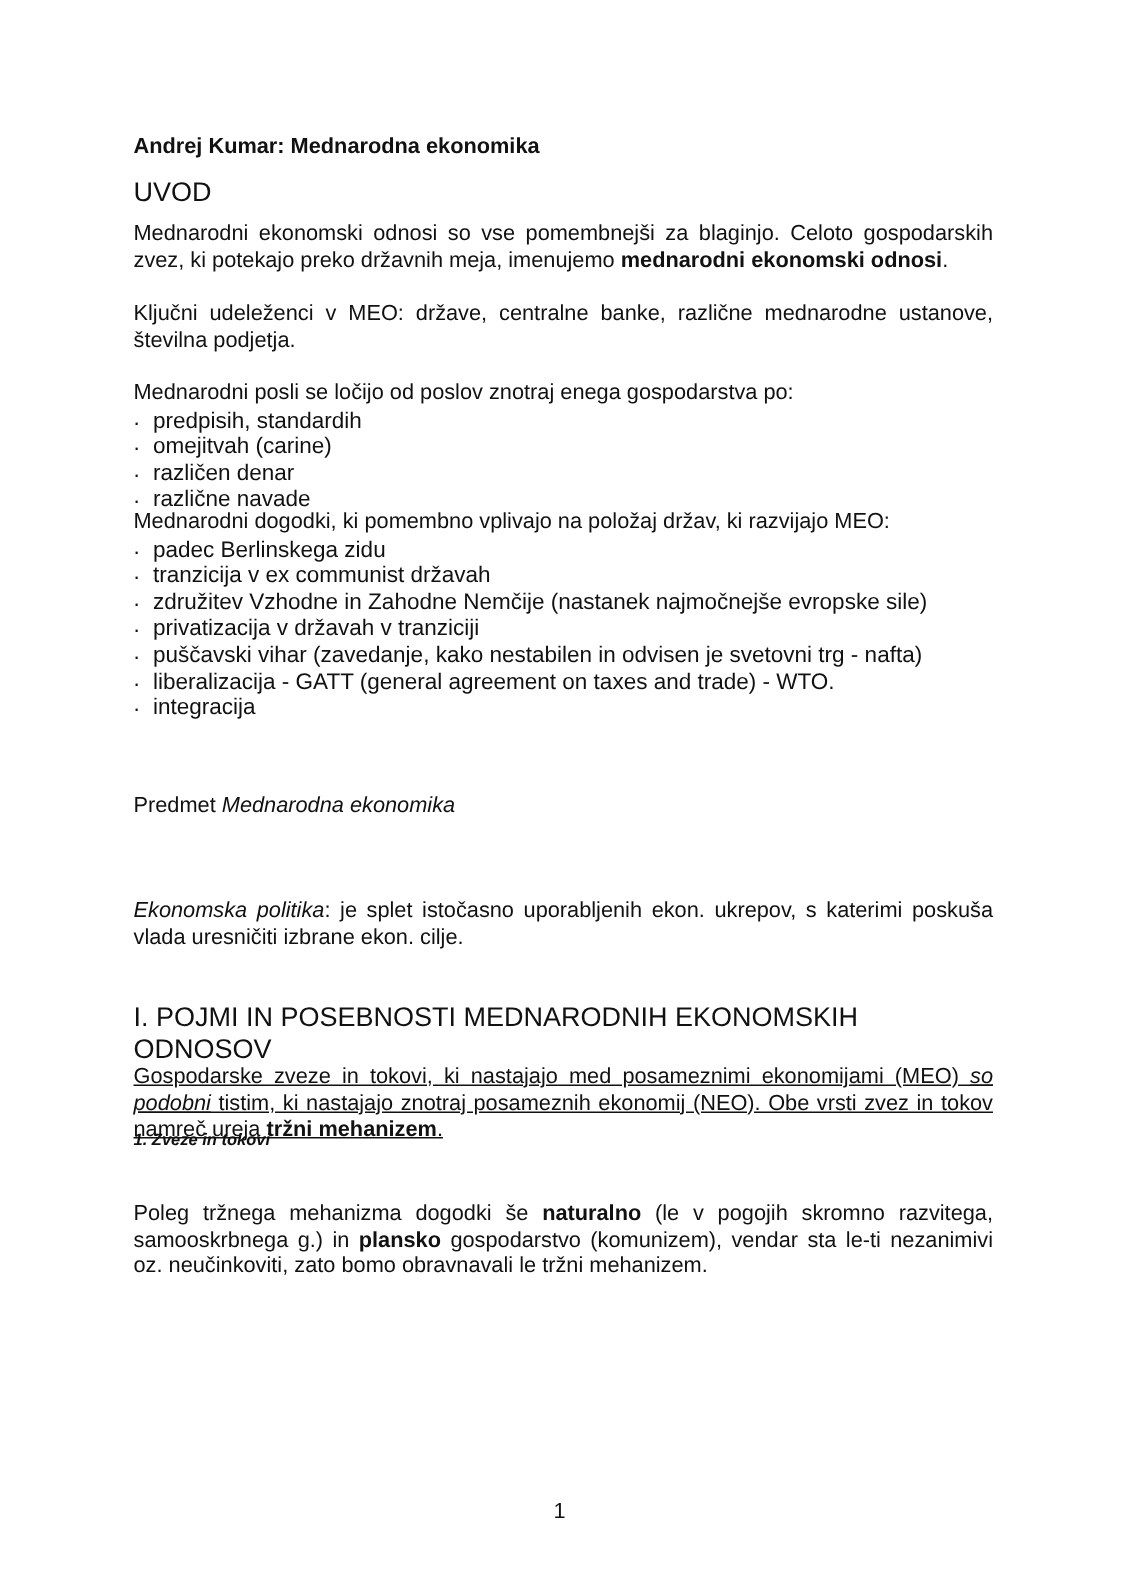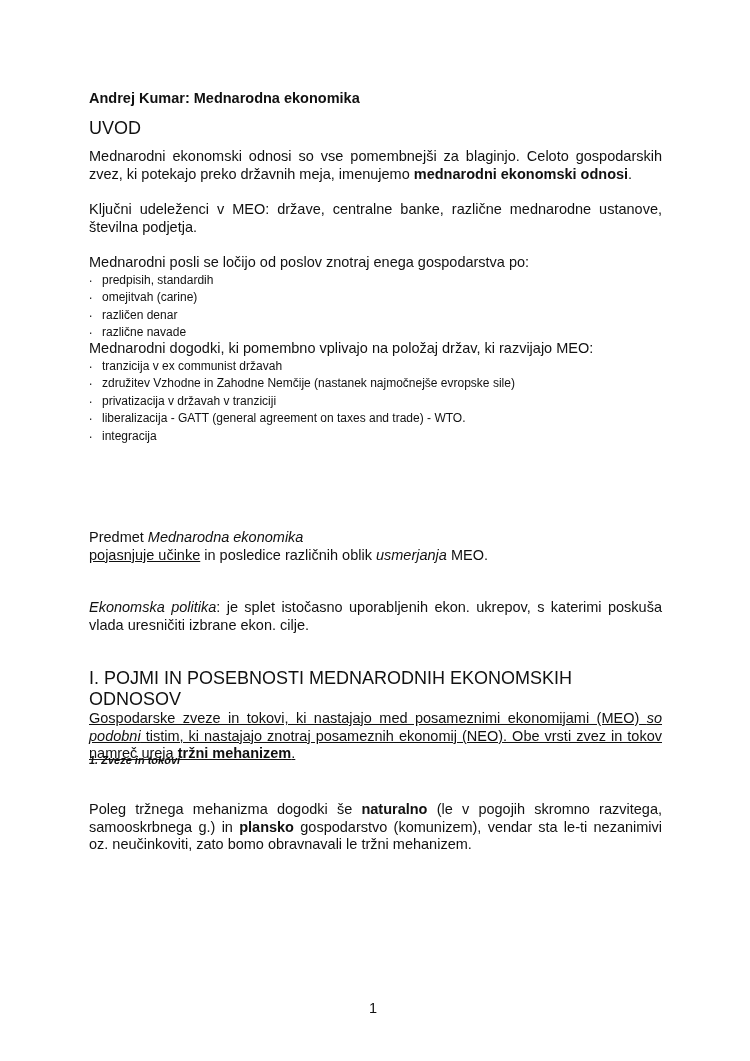--- a/index.html
+++ b/index.html
@@ -5,21 +5,21 @@
   html, body { margin: 0; padding: 0; background: #ffffff; }
   body {
     width: 750px; height: 1061px; position: relative; overflow: hidden;
     font-family: "Liberation Sans", sans-serif; color: #111111;
   }
   .page { position: absolute; left: 89px; top: 0; width: 573px; }
   .doc-title { position: absolute; top: 90px; left: 0; font-size: 14.5px; font-weight: bold; }
   .h1 { font-size: 18px; font-weight: normal; }
   .p { font-size: 14.5px; line-height: 17.6px; text-align: justify; }
   ul.dots { list-style: none; margin: 0; padding: 0; }
-  ul.dots li { font-size: 12px; line-height: 17.6px; position: relative; padding-left: 13px; }
+  ul.dots li { font-size: 15px; line-height: 17.6px; position: relative; padding-left: 13px; }
   ul.dots li::before { content: "."; position: absolute; left: 0; top: -2px; }
   .abs { position: absolute; left: 0; width: 573px; }
   .u { text-decoration: underline; }
   .i { font-style: italic; }
   .b { font-weight: bold; margin-top: 25px; }
   .page-number { position: absolute; top: 1000px; left: 369px; font-size: 14.5px; }
 </style>
 </head>
 <body>
 
@@ -41,34 +41,33 @@
       <li>predpisih, standardih</li>
       <li>omejitvah (carine)</li>
       <li>različen denar</li>
       <li>različne navade</li>
     </ul>
   </div>
 
   <div class="abs" style="top:340px;">
     <div class="p">Mednarodni dogodki, ki pomembno vplivajo na položaj držav, ki razvijajo MEO:</div>
     <ul class="dots">
+      <li>padec Berlinskega zidu</li>
       <li>tranzicija v ex communist državah</li>
       <li>združitev Vzhodne in Zahodne Nemčije (nastanek najmočnejše evropske sile)</li>
       <li>privatizacija v državah v tranziciji</li>
+      <li>puščavski vihar (zavedanje, kako nestabilen in odvisen je svetovni trg - nafta)</li>
       <li>liberalizacija - GATT (general agreement on taxes and trade) - WTO.</li>
       <li>integracija</li>
     </ul>
   </div>
 
   <div class="abs" style="top:529px;">
     <div class="p">
       <span>Predmet </span><span class="i">Mednarodna ekonomika</span>
-    </div>
-    <div class="p">
-      <span class="u">pojasnjuje učinke</span><span> in posledice različnih oblik </span><span class="i">usmerjanja</span><span> MEO.</span>
     </div>
   </div>
 
   <div class="abs p" style="top:599px;">
     <span class="i">Ekonomska politika</span><span>: je splet istočasno uporabljenih ekon. ukrepov, s katerimi poskuša vlada uresničiti izbrane  ekon. cilje.</span>
   </div>
 
   <div class="abs h1" style="top:668px; line-height:21px;">
     <div>I. POJMI IN POSEBNOSTI MEDNARODNIH EKONOMSKIH</div>
     <div>ODNOSOV</div>

